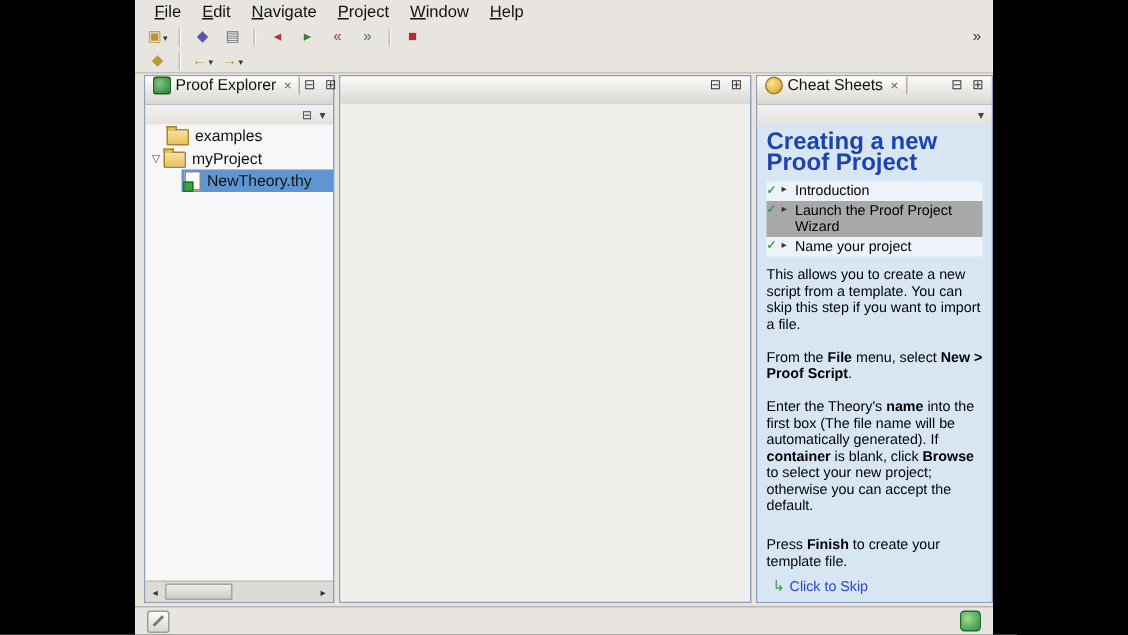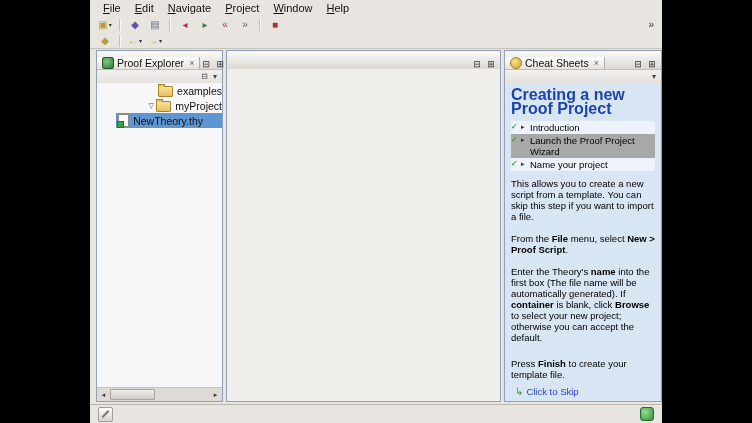--- a/index.html
+++ b/index.html
@@ -22,34 +22,34 @@
   .tb-icon .g{font-size:10px;line-height:1;}
   .tb-icon .dd{font-size:6px;color:#333;margin-left:1px;}
   .tb-sep{width:1px;height:12px;background:#c3bfb9;border-right:1px solid #fbfaf8;margin:0 4px;}
   .tb-overflow{margin-left:auto;margin-right:8px;font-size:10px;color:#333;}
 
   
   .panel{position:absolute;top:50px;height:352px;border:1px solid #8fa0ba;background:#fff;box-sizing:border-box;}
   .panel.explorer{left:6px;width:127px;}
   .panel.editor{left:136px;width:275px;background:#f0efec;}
   .panel.cheats{left:414px;width:158px;}
-  .panel-header{height:18px;display:flex;align-items:flex-end;
+  .panel-header{height:18px;display:flex;align-items:flex-start;
     background:linear-gradient(#fafaf9,#dcd8d3);border-bottom:1px solid #b5bfcd;}
   .tab{display:flex;align-items:center;gap:3px;padding:0 5px;background:linear-gradient(#ffffff,#e6e2dc);
     border-right:1px solid #b3aca3;font-size:10.5px;color:#111;white-space:nowrap;}
   .tab-close{color:#666;font-size:9px;margin-left:2px;}
   .hdr-btns{margin-left:auto;display:flex;align-items:center;gap:2px;padding-right:3px;}
   .hdr-btn{font-size:9px;color:#333;width:12px;text-align:center;cursor:default;}
   .view-toolbar{height:14px;background:linear-gradient(#f2f0ee,#e4e1dd);border-bottom:1px solid #cdc9c4;
     display:flex;align-items:center;justify-content:flex-end;gap:5px;padding-right:5px;}
   .vt-icon{font-size:8px;color:#444;line-height:1;}
 
   
   .tree{position:absolute;top:32px;bottom:13px;left:0;right:0;background:#f7f7fa;overflow:hidden;font-size:10.5px;color:#111;}
-  .tree-row{height:15px;display:flex;align-items:center;white-space:nowrap;justify-content:flex-end;}
+  .tree-row{height:15px;display:flex;align-items:center;white-space:nowrap;}
   .row-examples{padding-left:14px;}
   .row-myproject{padding-left:2px;}
   .row-newtheory{padding-left:24px;}
   .expander{font-size:7px;color:#444;width:10px;text-align:center;flex:none;}
   .folder-icon{width:13px;height:9px;background:linear-gradient(#f8e2a0,#e8c05a);border:1px solid #a8862e;
     border-radius:1px;position:relative;margin-right:4px;flex:none;margin-top:2px;}
   .folder-icon::before{content:"";position:absolute;top:-3px;left:-1px;width:5px;height:2px;background:#e8c05a;
     border:1px solid #a8862e;border-bottom:none;}
   .thy-icon{width:9px;height:11px;background:#fff;border:1px solid #8a8a8a;position:relative;margin-right:4px;flex:none;}
   .thy-icon::after{content:"";position:absolute;left:-2px;bottom:-2px;width:5px;height:5px;

